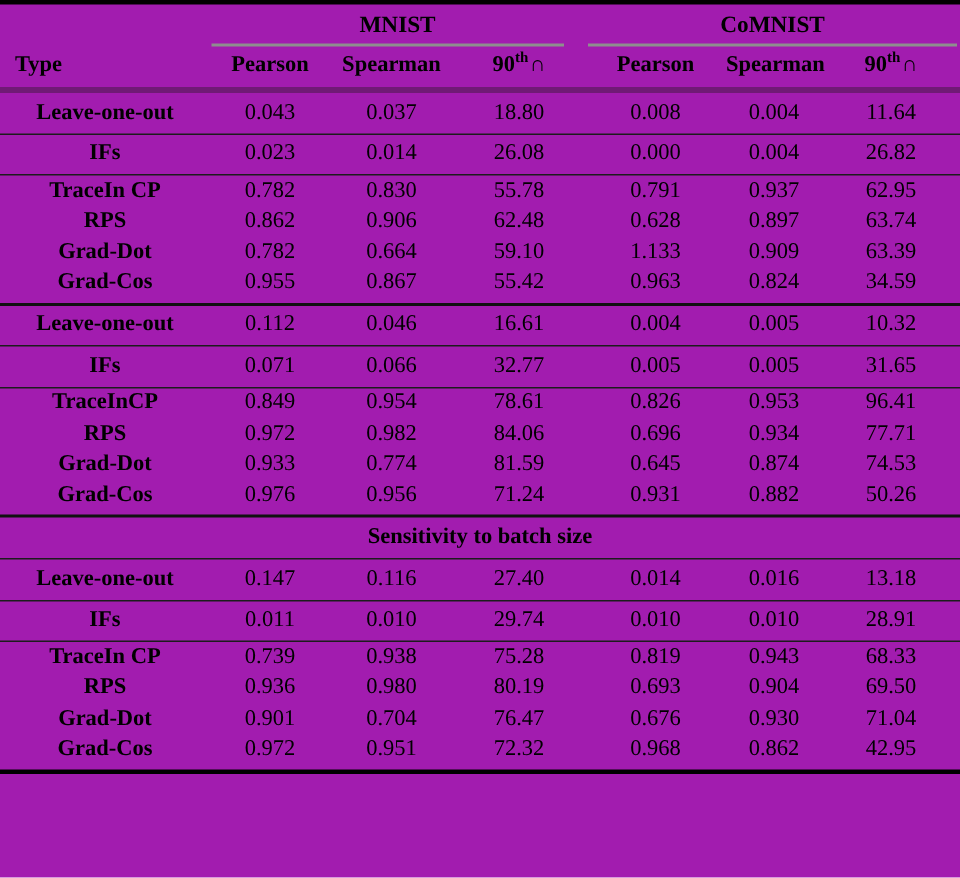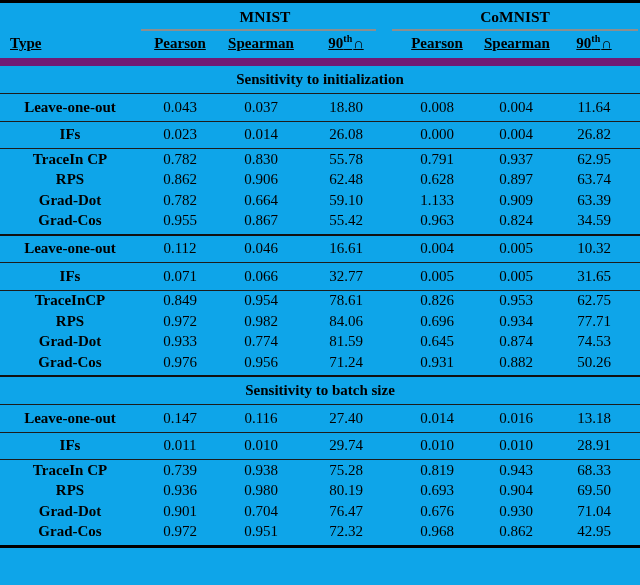--- a/index.html
+++ b/index.html
@@ -1,18 +1,18 @@
 <!DOCTYPE html>
 <html><head>
 <meta charset="utf-8">
 <style>
   html, body { margin: 0; padding: 0; background: #ffffff; }
   #figure {
     width: 640px; height: 585px;
-    background: #0ea5e9;
+    background: #a21caf;
     font-family: "Liberation Serif", "DejaVu Serif", serif;
     color: #000;
     overflow: hidden;
     position: relative;
   }
   table.results {
     width: 640px;
     border-collapse: collapse;
     table-layout: fixed;
     border-top: 3px solid #000;
@@ -26,21 +26,21 @@
     text-align: center;
     vertical-align: middle;
   }
   
   tr.group-row th { font-weight: bold; padding-top: 5px; }
   tr.group-row .glabel { font-size: 15.5px; line-height: 17px; }
   .cmidrule { height: 2px; background: #8e8e8e; margin-top: 4px; }
   .cm-l { margin-right: 14px; margin-left: 1px; }
   .cm-r { margin-left: 2px; margin-right: 2px; }
   
-  tr.colhead-row th { font-weight: bold; padding: 4px 0 6px 0; border-bottom: 8px solid #701a75; text-decoration: underline; }
+  tr.colhead-row th { font-weight: bold; padding: 4px 0 6px 0; border-bottom: 4px solid #701a75; }
   tr.colhead-row th.type-h { text-align: left; padding-left: 10px; }
   sup.th-sup { font-size: 10px; font-weight: bold; vertical-align: super; line-height: 0; }
   .cap { font-weight: normal; font-size: 14.5px; margin-left: 1px; }
   
   tr.section-title-row td {
     font-weight: bold;
     padding: 5px 0;
     border-bottom: 1.5px solid #1c1c1c;
     border-top: 2px solid #111;
   }
@@ -81,23 +81,20 @@
         <th class="type-h">Type</th>
         <th>Pearson</th>
         <th>Spearman</th>
         <th><span>90</span><sup class="th-sup">th</sup><span class="cap">∩</span></th>
         <th>Pearson</th>
         <th>Spearman</th>
         <th><span>90</span><sup class="th-sup">th</sup><span class="cap">∩</span></th>
       </tr>
     </thead>
     <tbody>
-        <tr class="section-title-row">
-    <td colspan="7">Sensitivity to initialization</td>
-  </tr>
         <tr class="data-row ruled">
     <td class="row-label">Leave-one-out</td>
     <td>0.043</td>
     <td>0.037</td>
     <td>18.80</td>
     <td>0.008</td>
     <td>0.004</td>
     <td>11.64</td>
   </tr>
         <tr class="data-row ruled">
@@ -163,21 +160,21 @@
     <td>0.005</td>
     <td>31.65</td>
   </tr>
         <tr class="data-row grouped">
     <td class="row-label">TraceInCP</td>
     <td>0.849</td>
     <td>0.954</td>
     <td>78.61</td>
     <td>0.826</td>
     <td>0.953</td>
-    <td>62.75</td>
+    <td>96.41</td>
   </tr>
         <tr class="data-row grouped">
     <td class="row-label">RPS</td>
     <td>0.972</td>
     <td>0.982</td>
     <td>84.06</td>
     <td>0.696</td>
     <td>0.934</td>
     <td>77.71</td>
   </tr>

